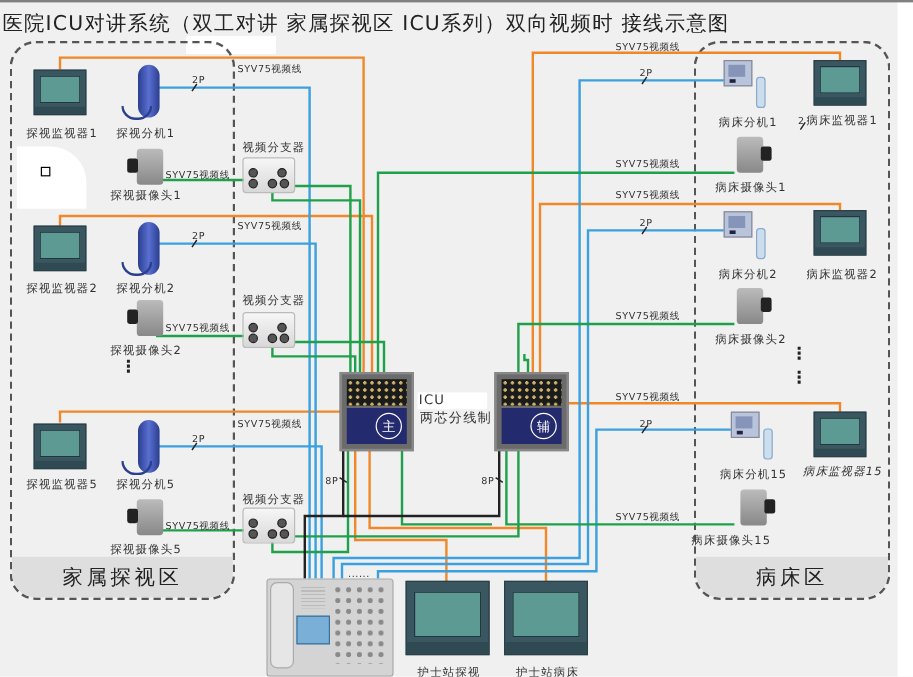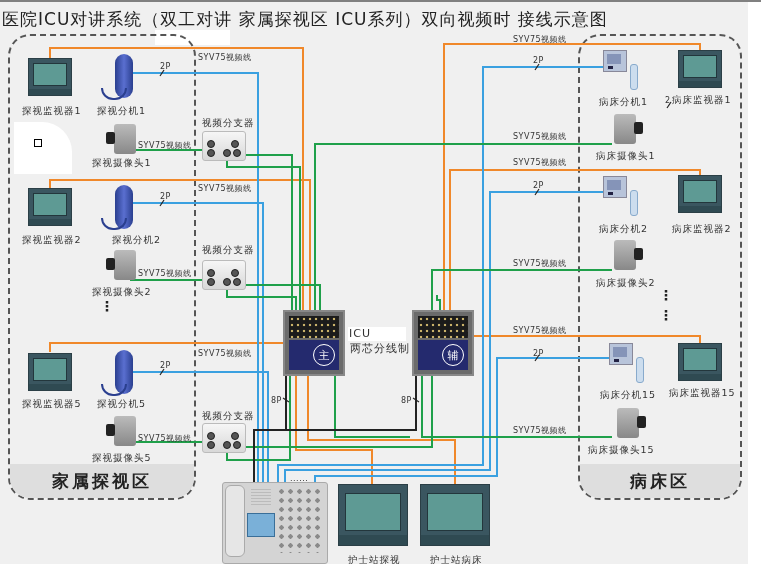--- a/index.html
+++ b/index.html
@@ -5,21 +5,21 @@
   html, body { margin:0; padding:0; }
   body { width:761px; height:564px; background:#ffffff; position:relative; overflow:hidden;
          font-family:"DejaVu Sans", sans-serif; }
   #canvas { position:absolute; left:0; top:0; width:761px; height:564px; background:#f0f0f0; }
   #right-white { position:absolute; left:748px; top:0; width:13px; height:564px; background:#ffffff; }
   #top-rule { position:absolute; left:0; top:0; width:761px; height:2px; background:#808080; }
   .title { position:absolute; left:2px; top:8px; font-size:17px; color:#222; letter-spacing:1px; white-space:nowrap; }
   .zone { position:absolute; border:2px dashed #555; border-radius:22px; }
   .zone-footer { position:absolute; left:0; right:0; bottom:0; height:34px; background:#dedede;
                  border-radius:0 0 20px 20px; display:flex; align-items:center; justify-content:center;
-                 font-size:17px; color:#222; letter-spacing:3px;font-weight:bold; }
+                 font-size:17px; color:#222; letter-spacing:3px; }
   .lbl { position:absolute; font-size:9.5px; color:#333; white-space:nowrap; letter-spacing:1px; }
   .lbl-sm { position:absolute; font-size:8px; color:#333; white-space:nowrap; letter-spacing:0.5px; }
   svg.wires { position:absolute; left:0; top:0; }
   .monitor { position:absolute; width:44px; height:38px; background:#3a5660; border:1px solid #2b3f46; box-sizing:border-box; }
   .monitor .scr { position:absolute; left:4px; top:4px; right:4px; bottom:9px; background:#5e9a94; border:1px solid #23363c; }
   .monitor .base { position:absolute; left:0; right:0; bottom:0; height:6px; background:#2f4a52; }
   .big-monitor { position:absolute; width:70px; height:62px; background:#3a5660; border:1px solid #2b3f46; box-sizing:border-box; }
   .big-monitor .scr { position:absolute; left:6px; top:8px; right:6px; bottom:14px; background:#5e9a94; border:1px solid #23363c; }
   .big-monitor .base { position:absolute; left:0; right:0; bottom:0; height:10px; background:#2f4a52; }
   .handset { position:absolute; width:18px; height:44px; background:linear-gradient(90deg,#2a3f8f,#5a6fd0,#2a3f8f); border-radius:9px; }
@@ -138,21 +138,21 @@
   </div>
 <div class="lbl" style="left:92px;top:157px;">探视摄像头1</div>
 
 <div class="monitor" style="left:28px;top:188px;">
     <div class="scr"></div>
     <div class="base"></div>
   </div>
 <div class="lbl" style="left:22px;top:234px;">探视监视器2</div>
 <div class="handset" style="left:115px;top:185px;"></div>
 <div class="cord" style="left:101px;top:218px;"></div>
-<div class="lbl" style="left:112px;top:234px;text-align:center;">探视分机2</div>
+<div class="lbl" style="left:97px;top:234px;text-align:center;">探视分机2</div>
 <div class="camera" style="left:114px;top:250px;">
     <div class="lens"></div>
   </div>
 <div class="lbl" style="left:92px;top:286px;">探视摄像头2</div>
 <div class="dots" style="left:100px;top:303px;">⋮</div>
 
 <div class="monitor" style="left:28px;top:353px;">
     <div class="scr"></div>
     <div class="base"></div>
   </div>
@@ -284,17 +284,17 @@
 <div class="bed-unit" style="left:609px;top:343px;">
     <div class="scr"></div>
     <div class="btn"></div>
   </div>
 <div class="bed-handle" style="left:636px;top:357px;"></div>
 <div class="lbl" style="left:600px;top:389px;">病床分机15</div>
 <div class="monitor" style="left:678px;top:343px;">
     <div class="scr"></div>
     <div class="base"></div>
   </div>
-<div class="lbl" style="left:669px;top:387px;">病床监视器15</div>
+<div class="lbl" style="left:669px;top:387px;font-style:italic;">病床监视器15</div>
 <div class="camera" style="left:617px;top:408px;">
     <div class="lens" style="left:20px;"></div>
   </div>
-<div class="lbl" style="left:588px;top:444px;">病床摄像头15</div>
+<div class="lbl" style="left:576px;top:444px;">病床摄像头15</div>
 
 </body></html>

